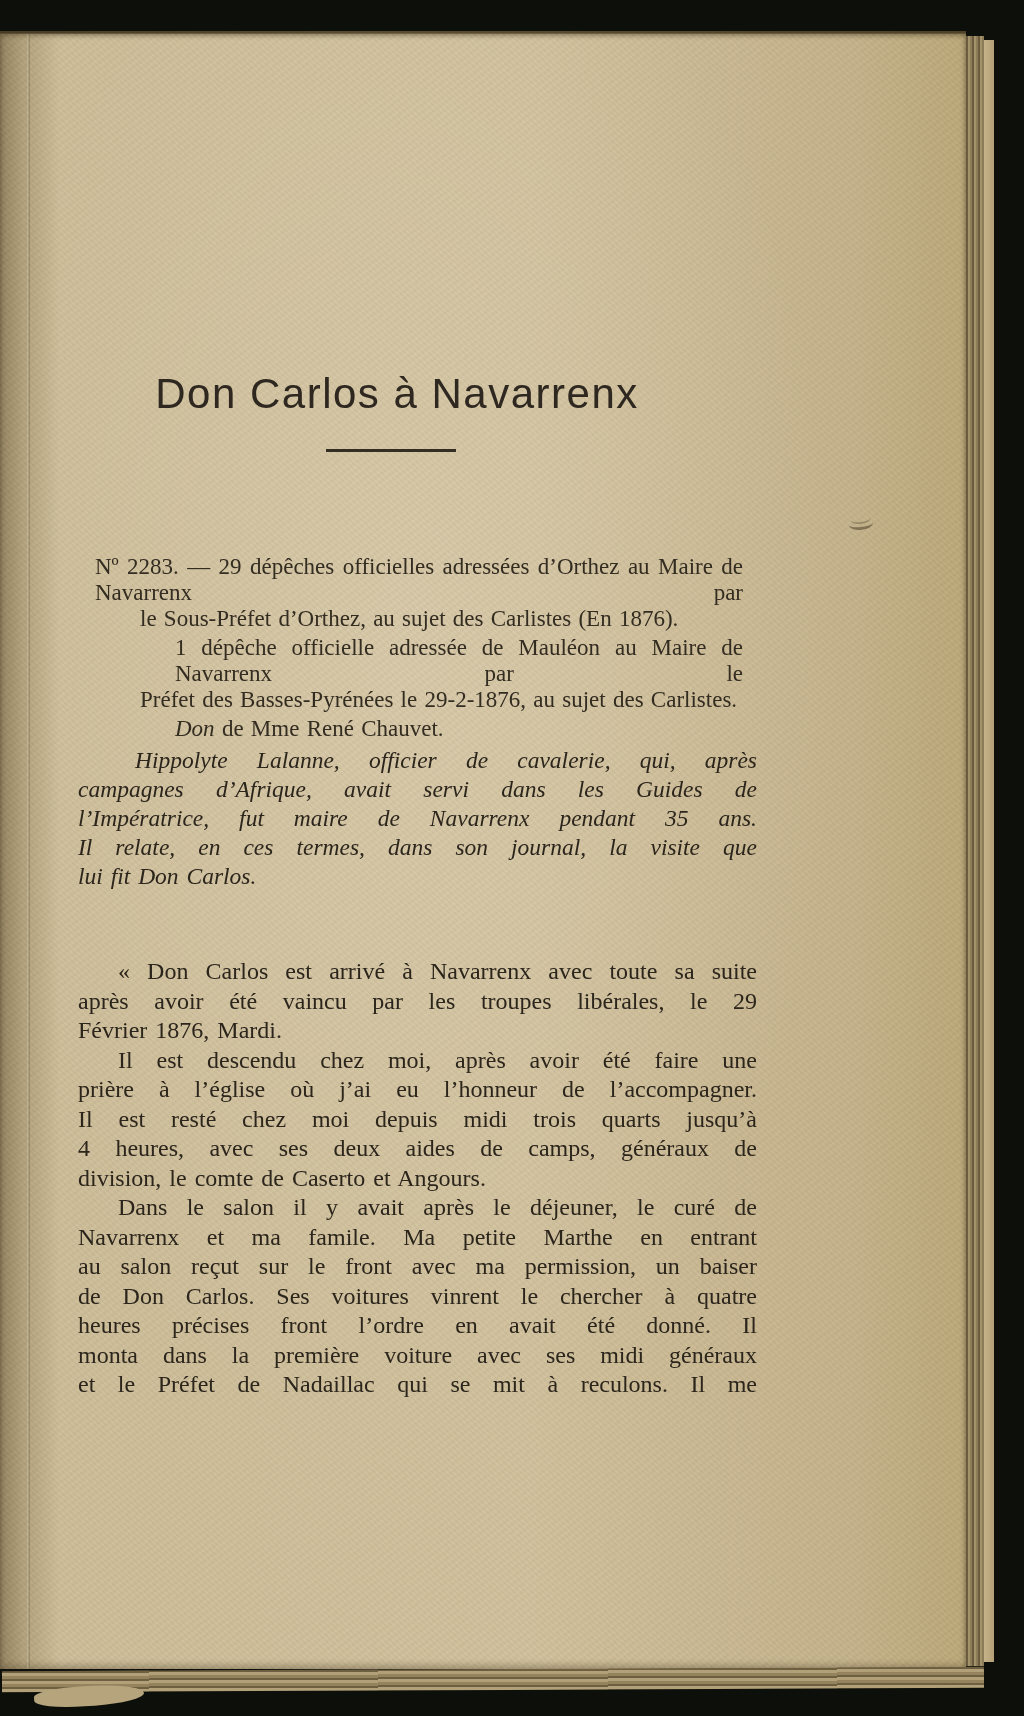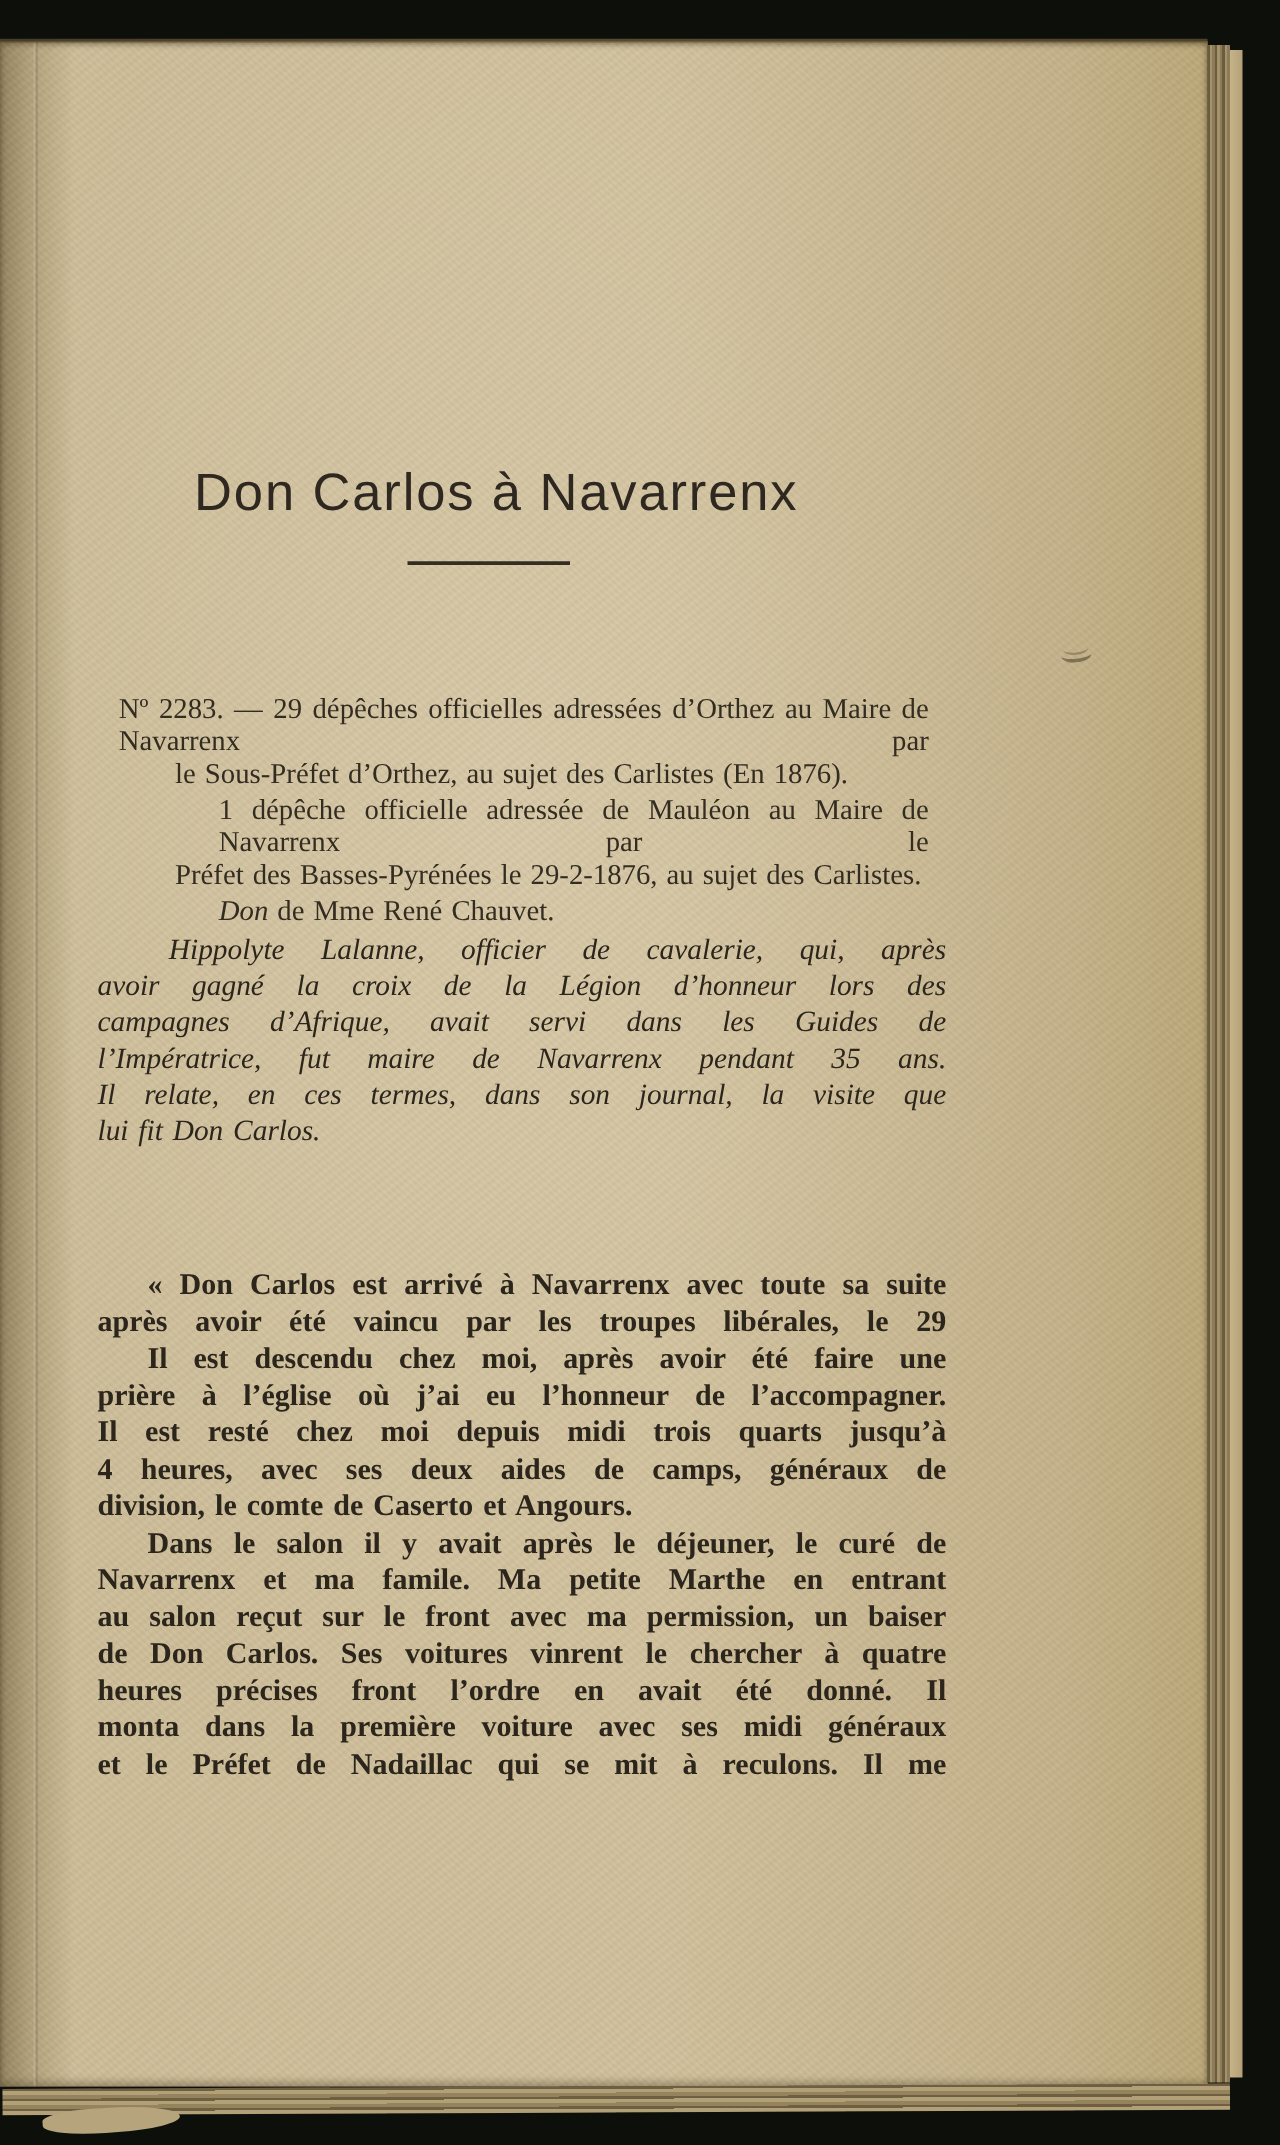--- a/index.html
+++ b/index.html
@@ -79,24 +79,23 @@
     font-size:23px;line-height:26px;color:#332c21;
     word-spacing:1.5px;
   }
   .refblock .gap{margin-top:3px;}
   .introblock{
     position:absolute;left:78px;top:746px;width:679px;
     font-size:23.5px;line-height:29px;font-style:italic;
     color:#2b251c;word-spacing:2px;
   }
   .bodyblock{
-    position:absolute;left:78px;top:1014px;width:679px;
+    position:absolute;left:78px;top:957px;width:679px;
     font-size:24px;line-height:29.5px;color:#2b251c;
     word-spacing:2px;
-    font-weight:bold;
   }
   .line{white-space:normal;}
   .just{text-align:justify;text-align-last:justify;}
   .ind40{padding-left:40px;}
   .ind45{padding-left:45px;}
   .ind57{padding-left:57px;}
   .ind80{padding-left:80px;}
   .it{font-style:italic;}
   .pencil-mark{
     position:absolute;left:849px;top:518px;width:24px;height:9px;
@@ -133,31 +132,31 @@
   <div class="refblock">
     <div class="line just">Nº 2283. — 29 dépêches officielles adressées d’Orthez au Maire de Navarrenx par</div>
     <div class="line ind45">le Sous-Préfet d’Orthez, au sujet des Carlistes (En 1876).</div>
     <div class="line ind80 just gap">1 dépêche officielle adressée de Mauléon au Maire de Navarrenx par le</div>
     <div class="line ind45">Préfet des Basses-Pyrénées le 29-2-1876, au sujet des Carlistes.</div>
     <div class="line ind80 gap"><span class="it">Don</span><span> de Mme René Chauvet.</span></div>
   </div>
 
   <div class="introblock">
     <div class="line just ind57">Hippolyte Lalanne, officier de cavalerie, qui, après</div>
-    <div class="line just">avoir gagné la croix de la Légion d’honneur lors des</div>
     <div class="line just">campagnes d’Afrique, avait servi dans les Guides de</div>
     <div class="line just">l’Impératrice, fut maire de Navarrenx pendant 35 ans.</div>
     <div class="line just">Il relate, en ces termes, dans son journal, la visite que</div>
     <div class="line">lui fit Don Carlos.</div>
   </div>
 
   <div class="bodyblock">
     <div>
       <div class="line just ind40">« Don Carlos est arrivé à Navarrenx avec toute sa suite</div>
       <div class="line just">après avoir été vaincu par les troupes libérales, le 29</div>
+      <div class="line">Février 1876, Mardi.</div>
     </div>
     <div>
       <div class="line just ind40">Il est descendu chez moi, après avoir été faire une</div>
       <div class="line just">prière à l’église où j’ai eu l’honneur de l’accompagner.</div>
       <div class="line just">Il est resté chez moi depuis midi trois quarts jusqu’à</div>
       <div class="line just">4 heures, avec ses deux aides de camps, généraux de</div>
       <div class="line">division, le comte de Caserto et Angours.</div>
     </div>
     <div>
       <div class="line just ind40">Dans le salon il y avait après le déjeuner, le curé de</div>

